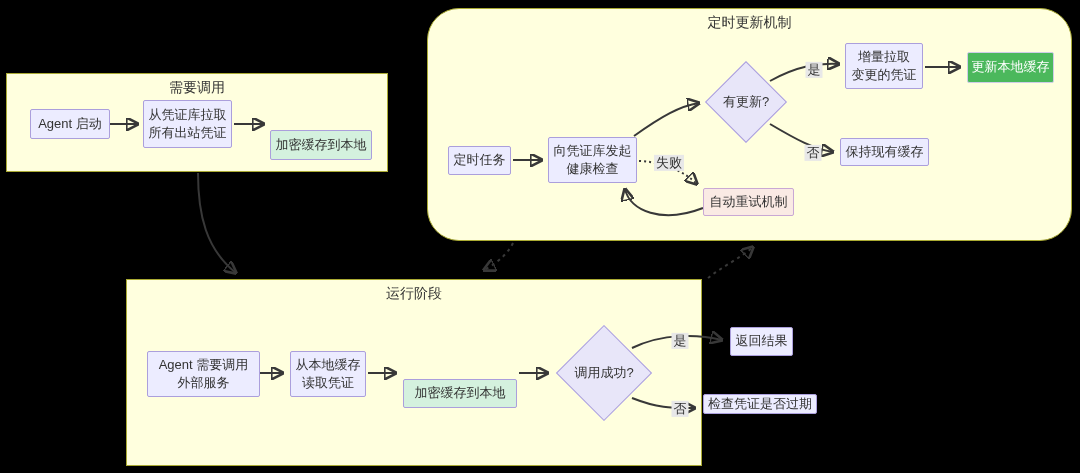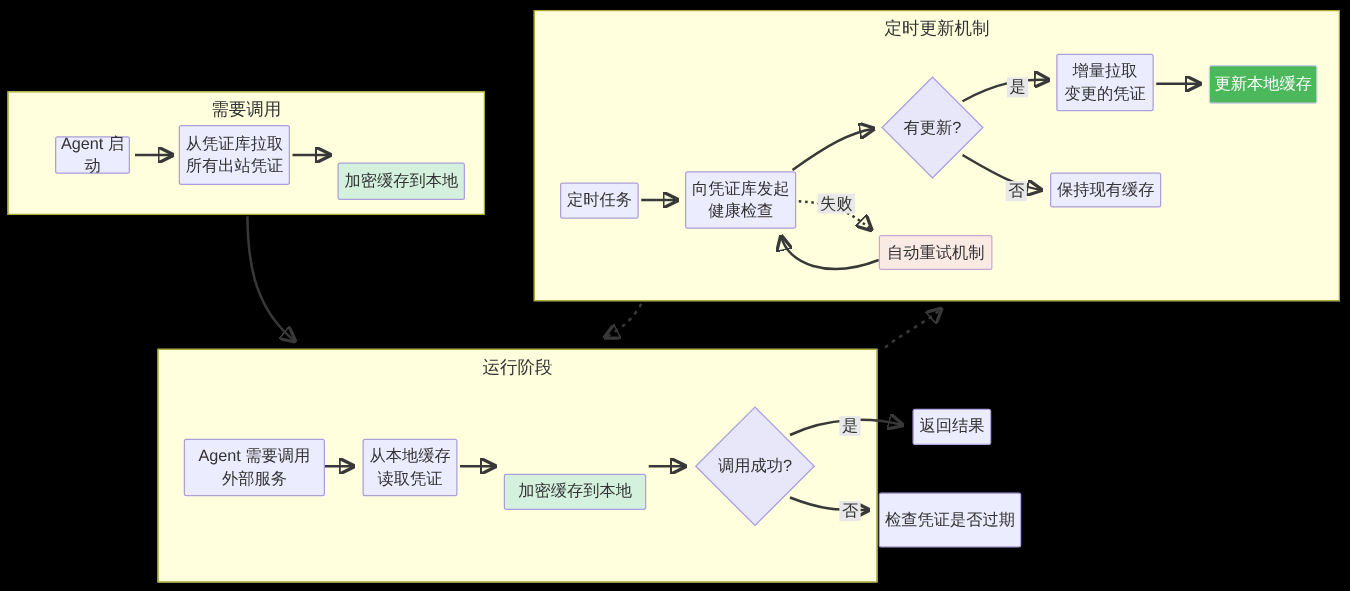--- a/index.html
+++ b/index.html
@@ -72,21 +72,21 @@
 </style>
 </head>
 <body>
 
 <div class="stage">
 
   <div class="cluster" style="left:6px;top:73px;width:382px;height:99px;">
     <div class="cluster-title">需要调用</div>
   </div>
 
-  <div class="cluster" style="left:427px;top:8px;width:645px;height:233px;">
+  <div class="cluster" style="left:427px;top:8px;width:645px;height:233px;border-radius:32px;">
     <div class="cluster-title">定时更新机制</div>
   </div>
 
   <div class="cluster" style="left:126px;top:279px;width:576px;height:187px;">
     <div class="cluster-title">运行阶段</div>
   </div>
 
   <svg class="edges" width="1080" height="473" viewBox="0 0 1080 473">
     <defs>
       <marker id="ah" viewBox="0 0 10 10" refX="9" refY="5" markerWidth="6.5" markerHeight="6.5" orient="auto-start-reverse">
@@ -105,21 +105,21 @@
     <path d="M 703,208 C 662,224 630,211 625,189" marker-end="url(#ah)"></path>
     <path class="dashed" d="M 513,243 C 506,257 492,266 484,270" marker-end="url(#ah)"></path>
     <path class="dashed" d="M 708,278 C 720,268 742,257 753,247" marker-end="url(#ah)"></path>
     <path d="M 253,373 L 283,373" marker-end="url(#ah)"></path>
     <path d="M 368,373 L 396,373" marker-end="url(#ah)"></path>
     <path d="M 519,373 L 548,373" marker-end="url(#ah)"></path>
     <path d="M 632,348 C 663,333 698,334 722,340" marker-end="url(#ah)"></path>
     <path d="M 632,398 C 660,409 673,408 695,408" marker-end="url(#ah)"></path>
   </svg>
 
-  <div class="node" style="left:44px;top:109px;width:60px;height:30px;">Agent 启动</div>
+  <div class="node" style="left:30px;top:109px;width:80px;height:30px;">Agent 启动</div>
   <div class="node" style="left:143px;top:100px;width:89px;height:48px;">从凭证库拉取
 所有出站凭证</div>
   <div class="node mint" style="left:270px;top:111px;width:102px;height:30px;">加密缓存到本地</div>
 
   <div class="node" style="left:448px;top:146px;width:63px;height:29px;">定时任务</div>
   <div class="node" style="left:548px;top:137px;width:89px;height:46px;">向凭证库发起
 健康检查</div>
   <div class="diamond" style="left:705px;top:61px;width:82px;height:82px;">
     <div class="shape" style="left:12px;top:12px;width:58px;height:58px;"></div>
     <div class="dlabel">有更新?</div>
@@ -133,21 +133,21 @@
   <div class="node" style="left:147px;top:351px;width:113px;height:46px;">Agent 需要调用
 外部服务</div>
   <div class="node" style="left:290px;top:351px;width:76px;height:46px;">从本地缓存
 读取凭证</div>
   <div class="node mint" style="left:403px;top:360px;width:114px;height:29px;">加密缓存到本地</div>
   <div class="diamond" style="left:555px;top:325px;width:98px;height:96px;">
     <div class="shape" style="left:15px;top:14px;width:68px;height:68px;"></div>
     <div class="dlabel">调用成功?</div>
   </div>
   <div class="node" style="left:730px;top:327px;width:63px;height:29px;">返回结果</div>
-  <div class="node" style="left:703px;top:394px;width:114px;height:44px;">检查凭证是否过期</div>
+  <div class="node" style="left:703px;top:394px;width:114px;height:20px;">检查凭证是否过期</div>
 
   <div class="edge-label" style="left:814px;top:70px;">是</div>
   <div class="edge-label" style="left:813px;top:153px;">否</div>
   <div class="edge-label" style="left:669px;top:163px;">失败</div>
   <div class="edge-label" style="left:680px;top:341px;">是</div>
   <div class="edge-label" style="left:680px;top:409px;">否</div>
 
 </div>
 
 </body></html>

